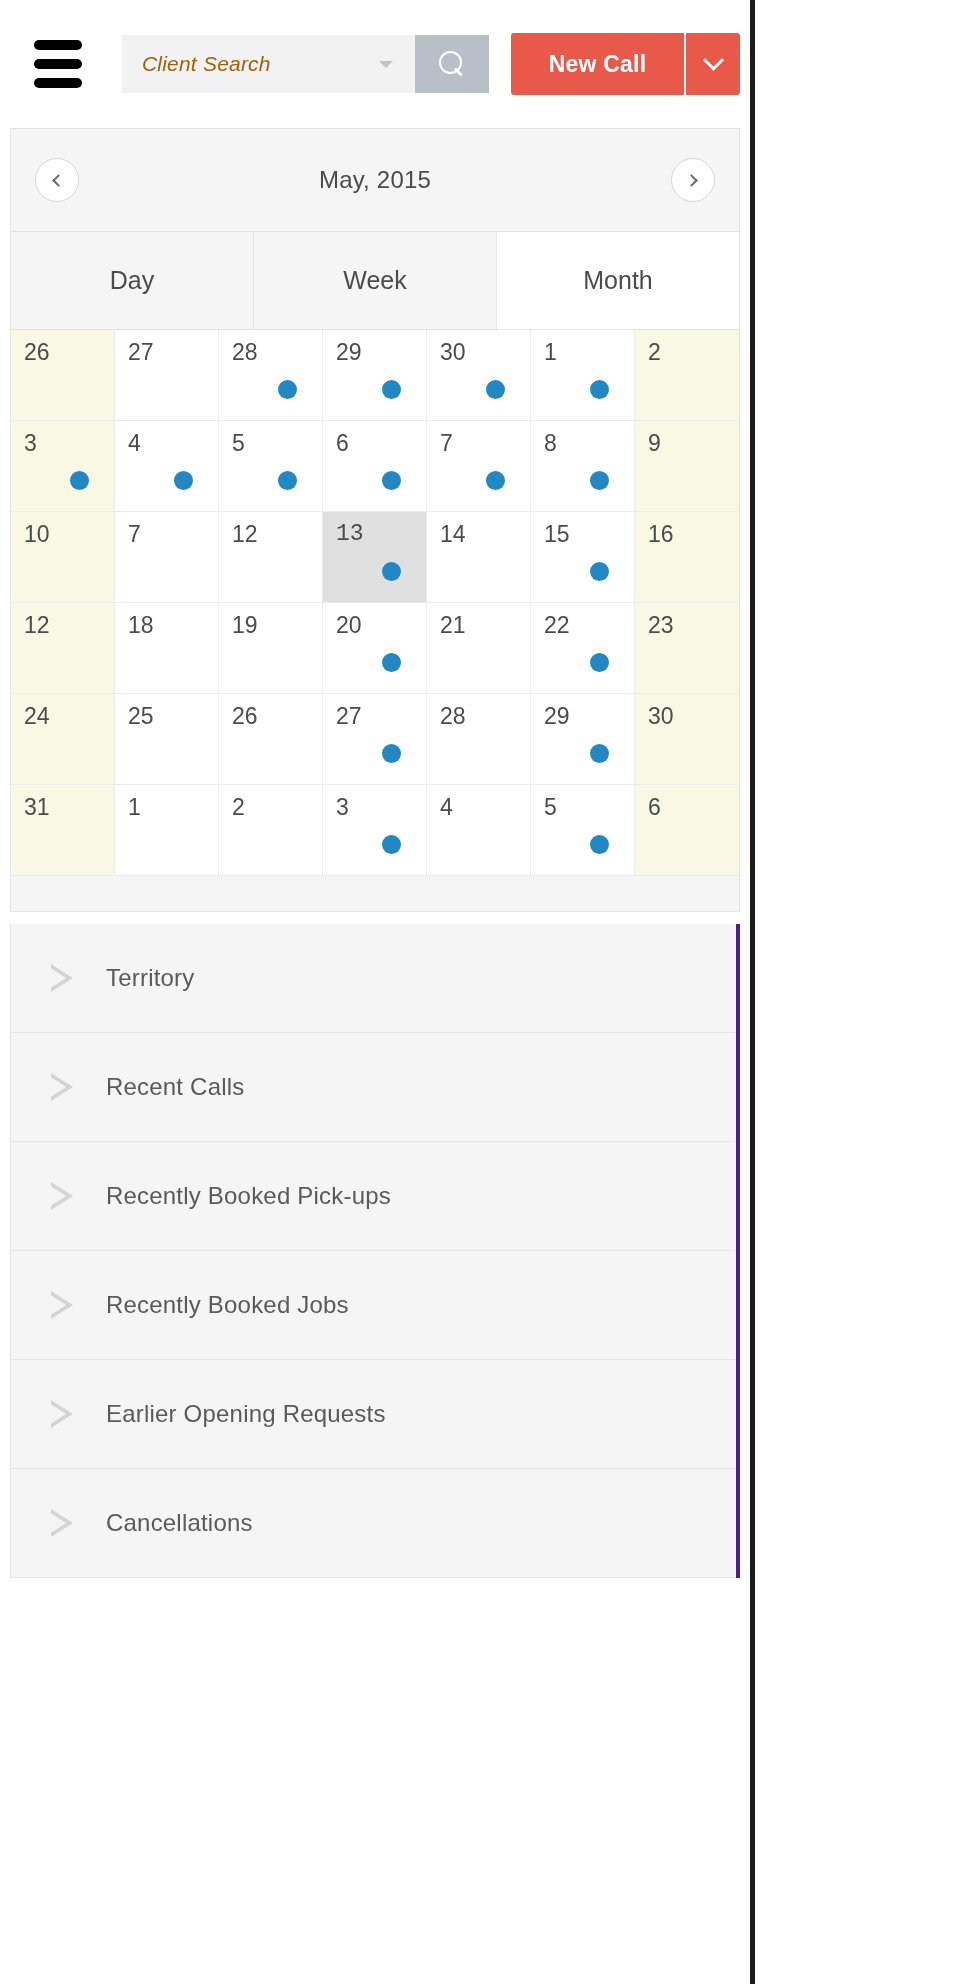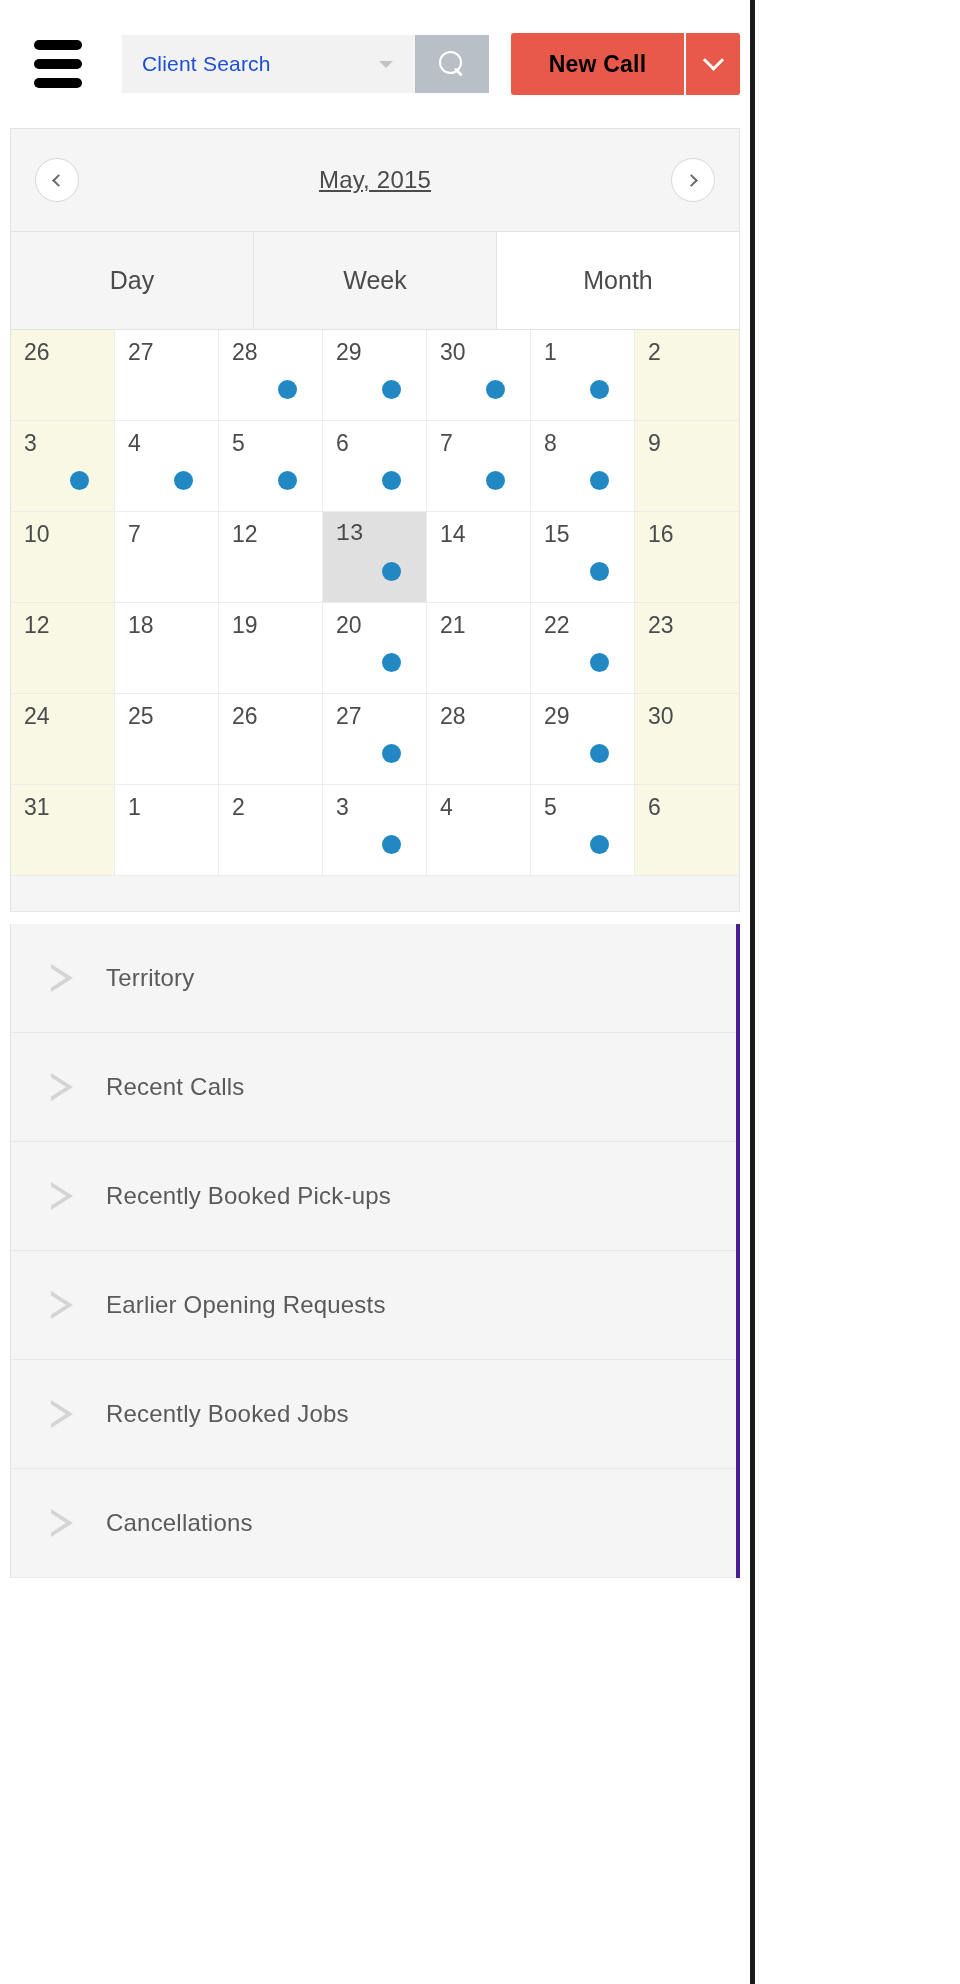--- a/index.html
+++ b/index.html
@@ -68,25 +68,26 @@
   .search-select {
     width: 293px;
     background: #f2f2f2;
     display: flex;
     align-items: center;
     padding: 0 16px 0 20px;
     position: relative;
     cursor: pointer;
   }
   .search-select .ph {
-    color: #1d4ed8;
+    color: #a16207;
     font-size: 21px;
     letter-spacing: .2px;
     flex: 1;
     font-family: "Liberation Sans", sans-serif;
+    font-style: italic;
   }
   .caret-down {
     width: 0; height: 0;
     border-left: 7px solid transparent;
     border-right: 7px solid transparent;
     border-top: 7px solid #c3c3c3;
     margin-right: 6px;
   }
   .search-btn {
     width: 74px;
@@ -118,21 +119,21 @@
     transform-origin: left center;
     border-radius: 2px;
   }
   .newcall-group {
     display: flex;
     margin-left: 22px;
     height: 62px;
   }
   .newcall-btn {
     background: #e8594a;
-    color: #000000;
+    color: #ffffff;
     font-size: 23px;
     font-weight: bold;
     display: flex;
     align-items: center;
     justify-content: center;
     padding: 0 32px;
     border-radius: 3px 0 0 3px;
     min-width: 173px;
     cursor: pointer;
     letter-spacing: .2px;
@@ -189,21 +190,20 @@
   .chev-l { transform: rotate(-135deg); margin-left: 3px; }
   .chev-r { transform: rotate(45deg); margin-right: 3px; }
   .cal-title {
     position: absolute;
     left: 0; right: 0;
     text-align: center;
     font-size: 24px;
     color: #4b4b4b;
     pointer-events: none;
     letter-spacing: .2px;
-    text-decoration: underline;
   }
   .cal-tabs {
     display: flex;
     height: 98px;
     border-top: 1px solid #e3e3e3;
   }
   .cal-tab {
     flex: 1;
     display: flex;
     align-items: center;
@@ -509,25 +509,25 @@
         <div class="acc-item">
           <span class="tri"></span>
           <span class="acc-label">Recent Calls</span>
         </div>
         <div class="acc-item">
           <span class="tri"></span>
           <span class="acc-label">Recently Booked Pick-ups</span>
         </div>
         <div class="acc-item">
           <span class="tri"></span>
-          <span class="acc-label">Earlier Opening Requests</span>
+          <span class="acc-label">Recently Booked Jobs</span>
         </div>
         <div class="acc-item">
           <span class="tri"></span>
-          <span class="acc-label">Recently Booked Jobs</span>
+          <span class="acc-label">Earlier Opening Requests</span>
         </div>
         <div class="acc-item">
           <span class="tri"></span>
           <span class="acc-label">Cancellations</span>
         </div>
       </div>
 
   </div>
 </div>
 

